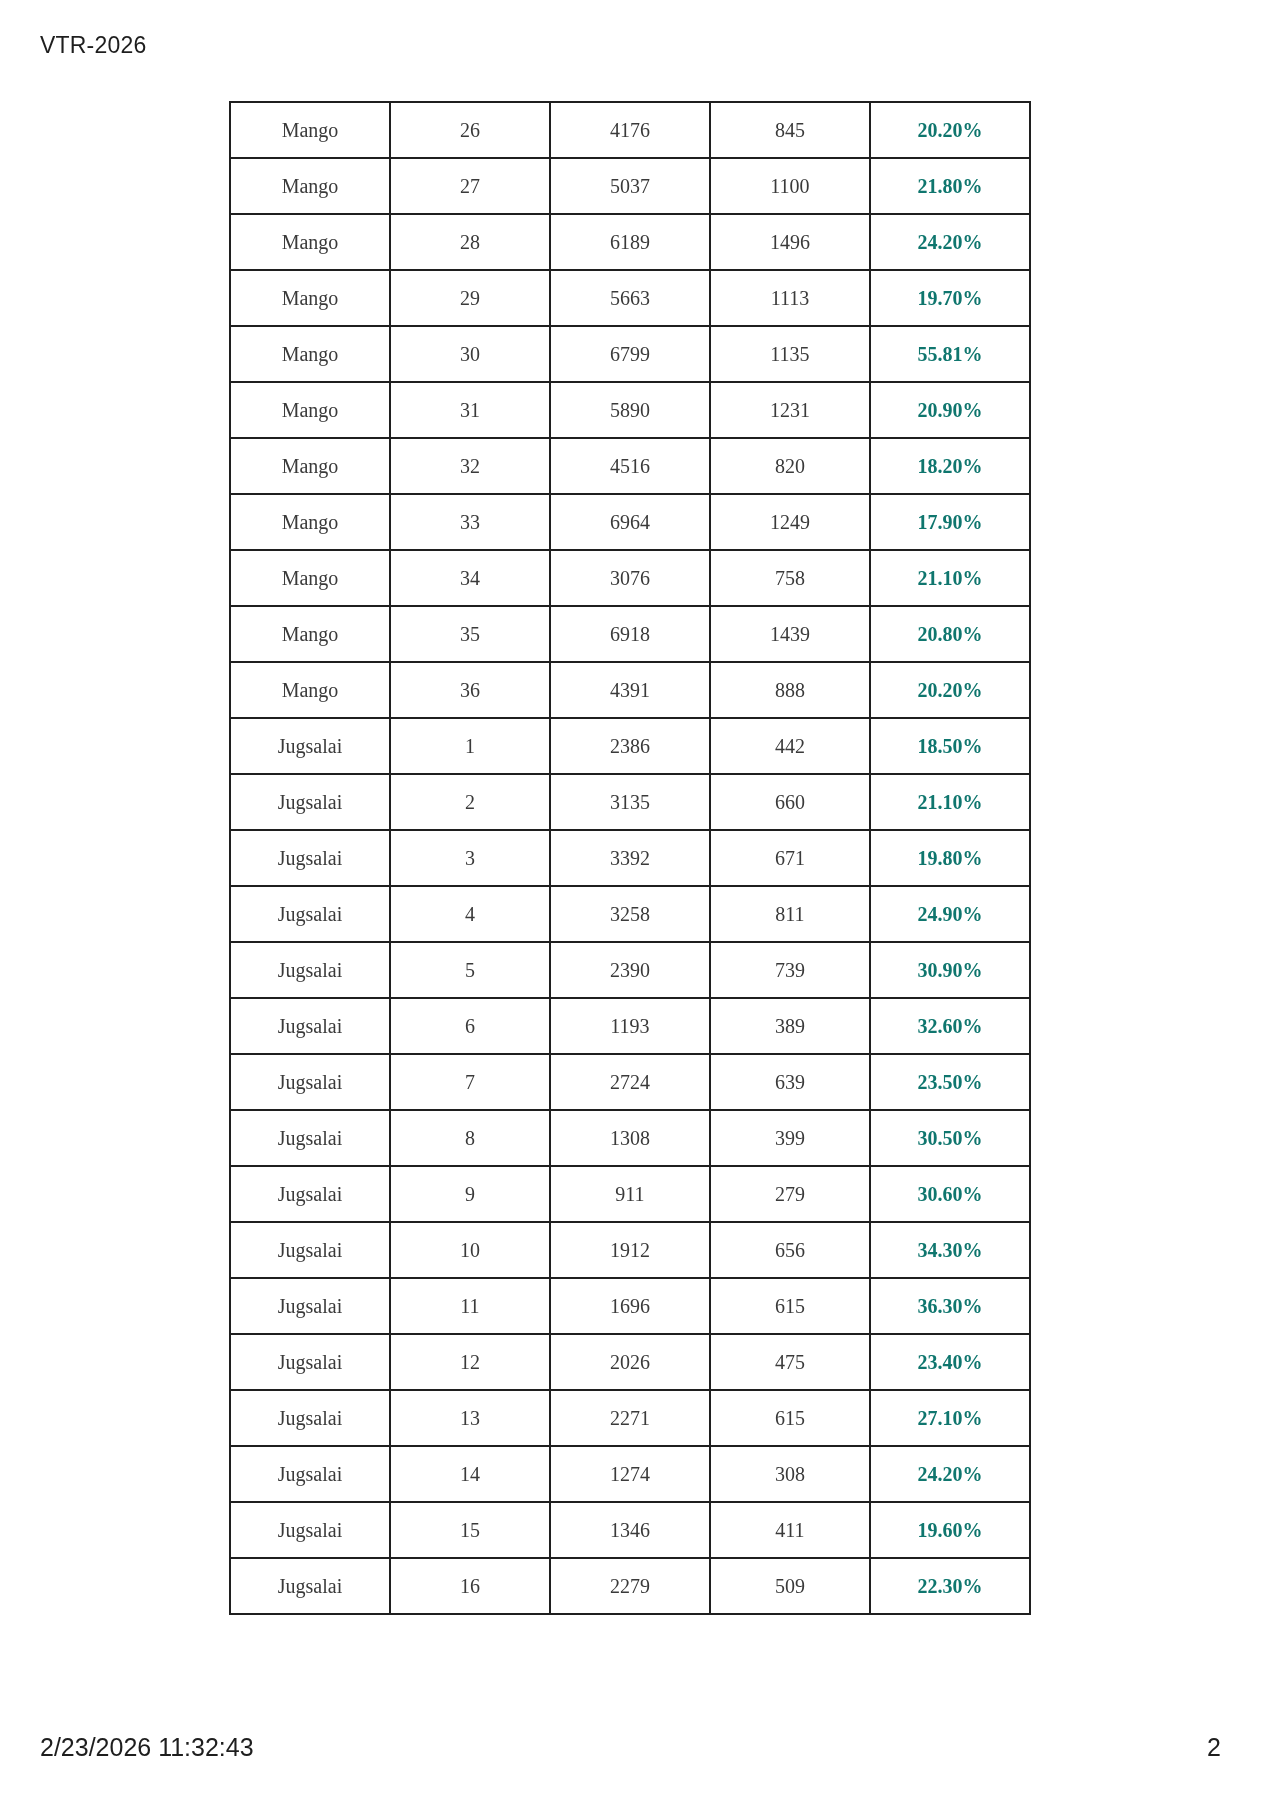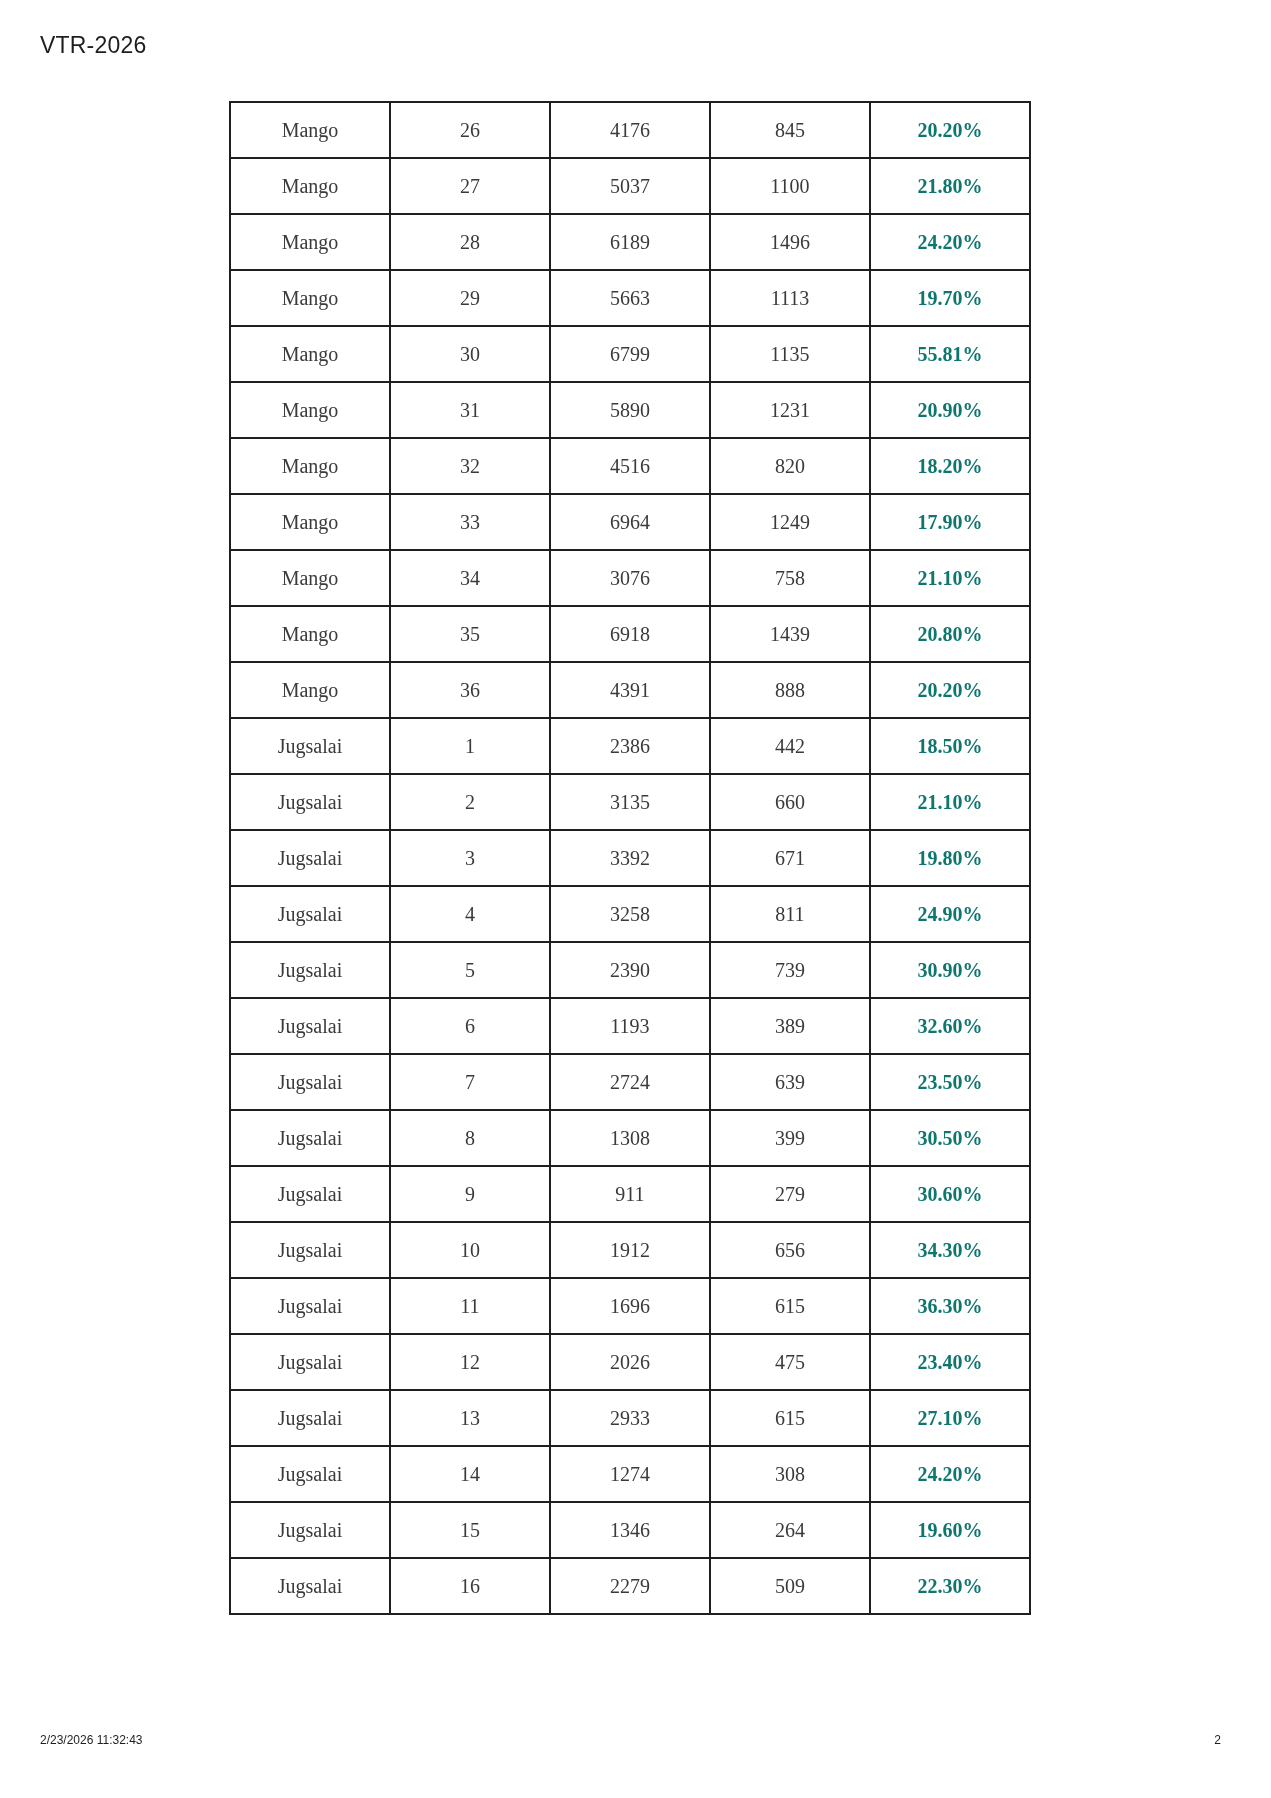--- a/index.html
+++ b/index.html
@@ -44,21 +44,21 @@
     font-weight: bold;
     color: #0f766e;
   }
   .footer {
     position: absolute;
     left: 40px;
     right: 50px;
     top: 1733px;
     display: flex;
     justify-content: space-between;
-    font-size: 12px;
+    font-size: 25px;
     color: #1e1e1e;
     gap: 15px;
   }
 </style>
 </head>
 <body>
 
 <div class="page">
 
   <div class="header-label">VTR-2026</div>
@@ -245,38 +245,38 @@
     <td class="cell area">Jugsalai</td>
     <td class="cell">12</td>
     <td class="cell">2026</td>
     <td class="cell">475</td>
     <td class="cell percent">23.40%</td>
   </tr>
 
   <tr>
     <td class="cell area">Jugsalai</td>
     <td class="cell">13</td>
-    <td class="cell">2933</td>
+    <td class="cell">2271</td>
     <td class="cell">615</td>
     <td class="cell percent">27.10%</td>
   </tr>
 
   <tr>
     <td class="cell area">Jugsalai</td>
     <td class="cell">14</td>
     <td class="cell">1274</td>
     <td class="cell">308</td>
     <td class="cell percent">24.20%</td>
   </tr>
 
   <tr>
     <td class="cell area">Jugsalai</td>
     <td class="cell">15</td>
     <td class="cell">1346</td>
-    <td class="cell">264</td>
+    <td class="cell">411</td>
     <td class="cell percent">19.60%</td>
   </tr>
 
   <tr>
     <td class="cell area">Jugsalai</td>
     <td class="cell">16</td>
     <td class="cell">2279</td>
     <td class="cell">509</td>
     <td class="cell percent">22.30%</td>
   </tr>

